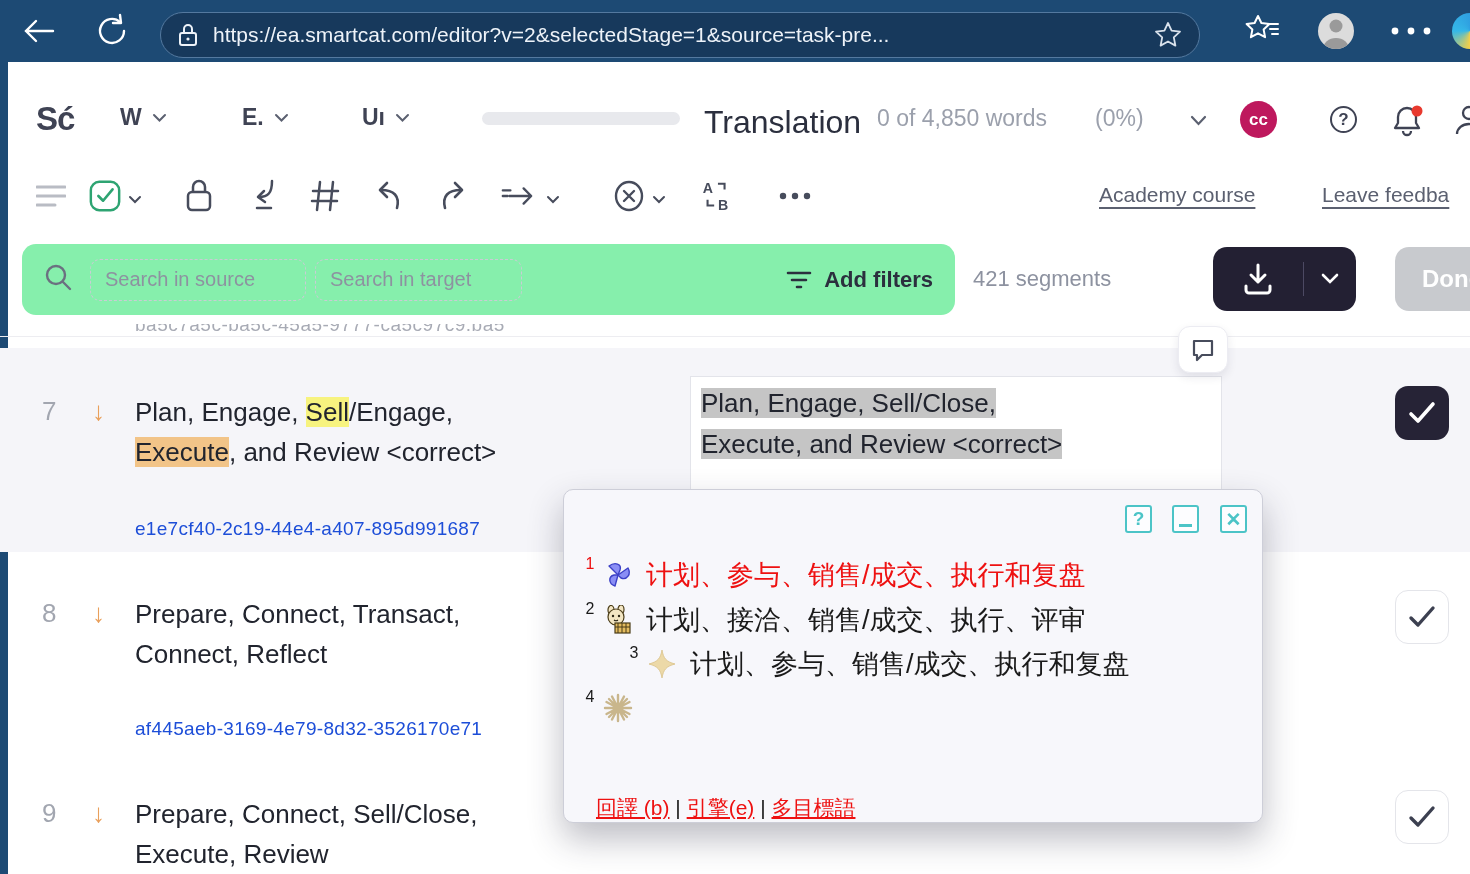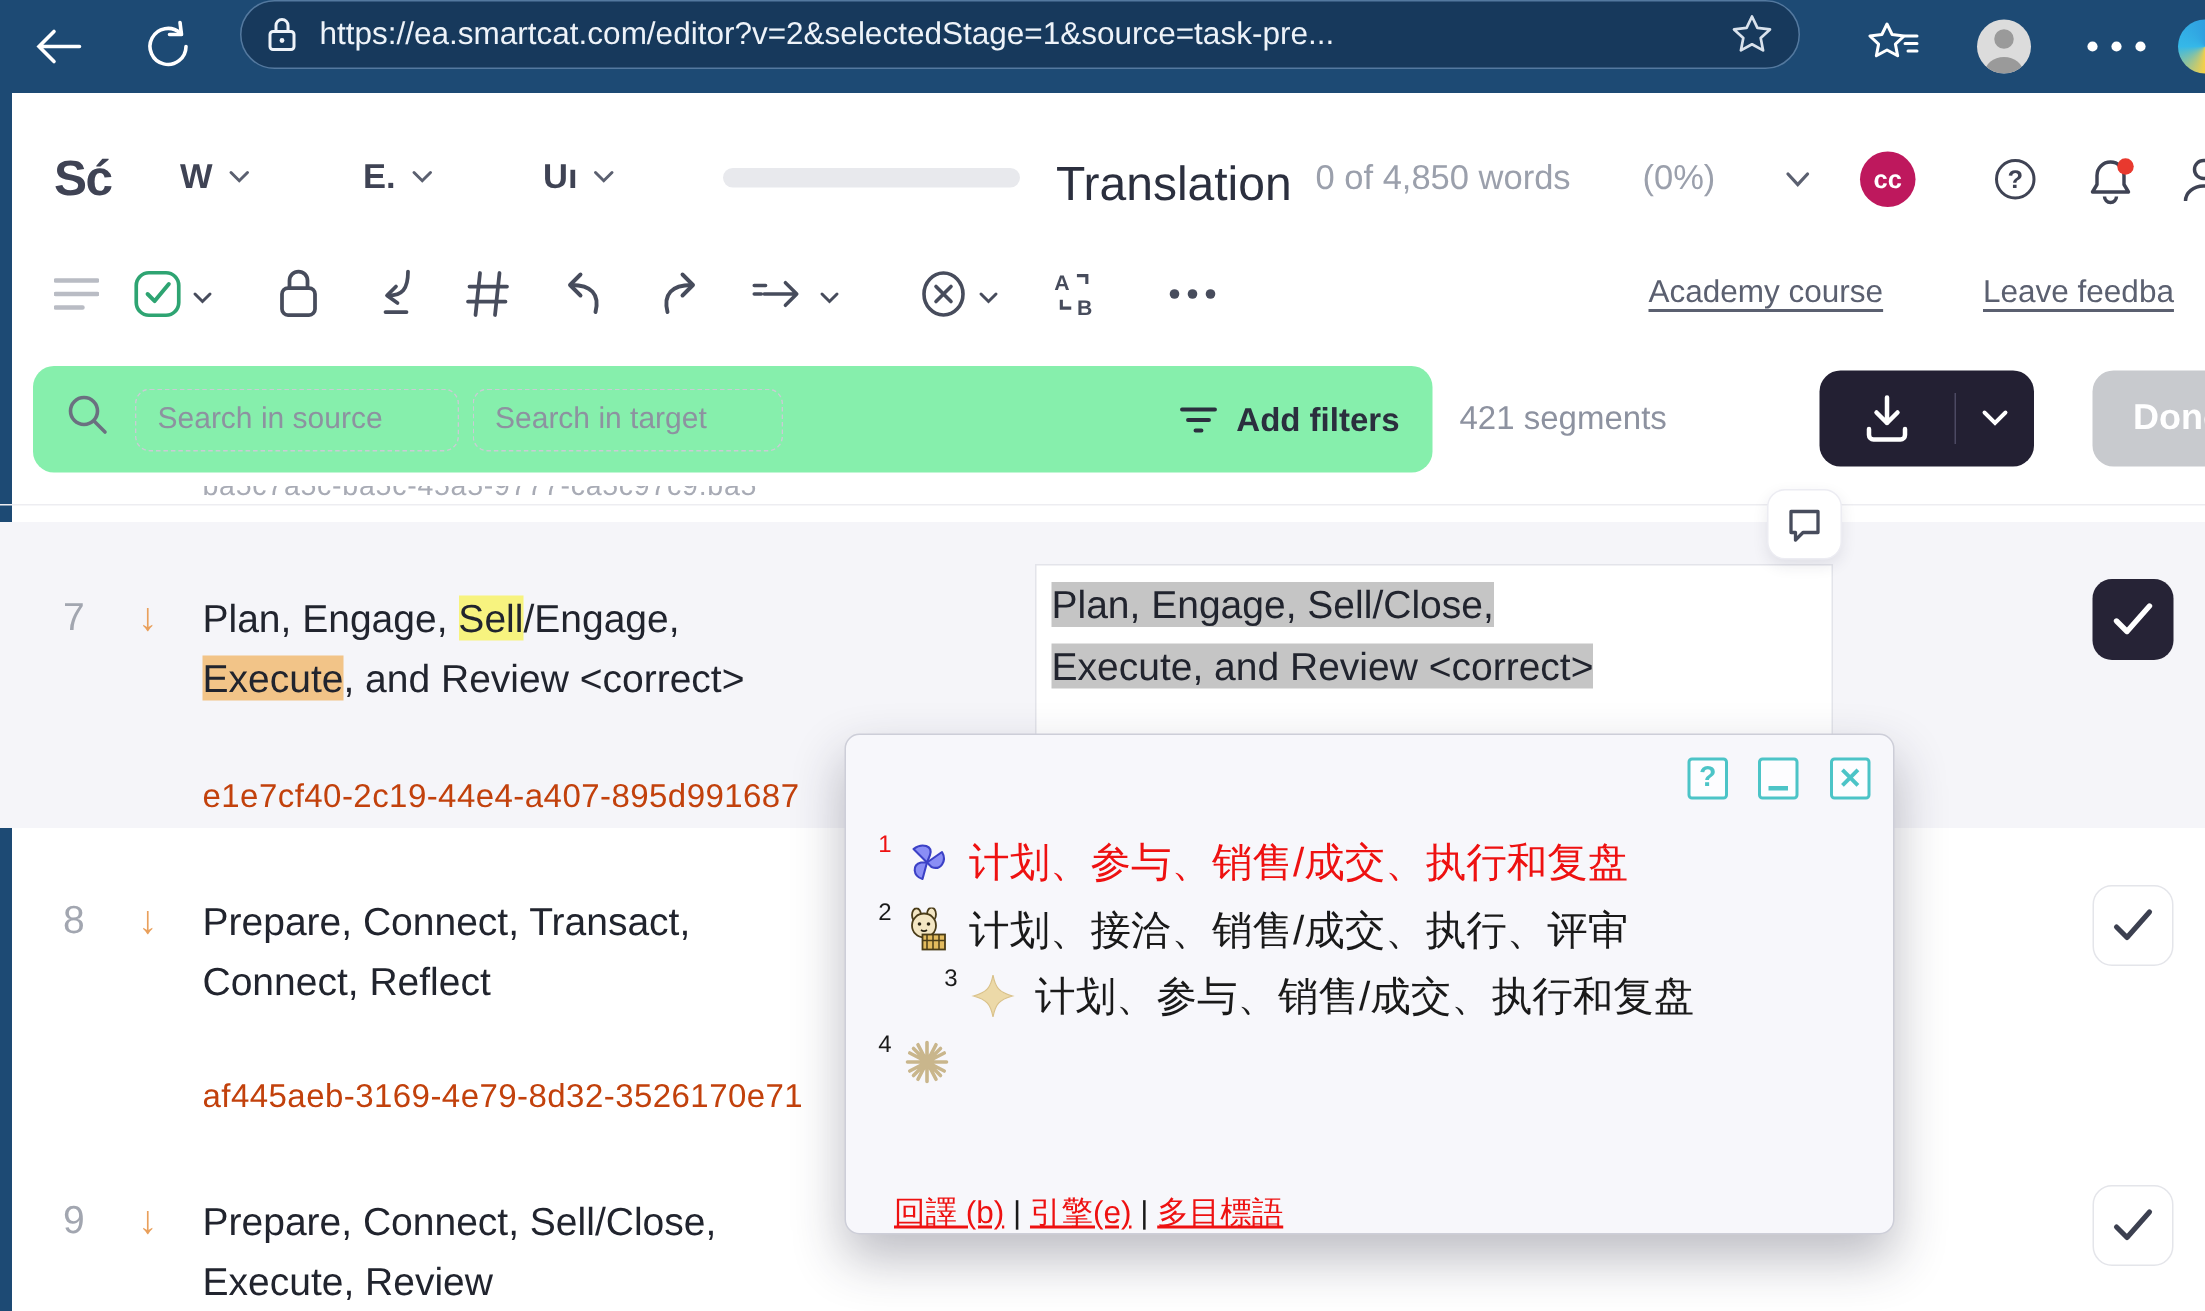--- a/index.html
+++ b/index.html
@@ -3,21 +3,21 @@
 <meta charset="utf-8">
 <style>
   * { margin:0; padding:0; box-sizing:border-box; }
   html,body { width:1470px; height:874px; overflow:hidden; font-family:"Liberation Sans", sans-serif; background:#fff; }
   .abs { position:absolute; }
   #stage { position:relative; width:1470px; height:874px; background:#fff; }
 
   
   .chrome { left:0; top:0; width:1470px; height:62px; background:#1d4a74; }
   .chrome svg { display:block; }
-  .urlpill { left:160px; top:0; width:1040px; height:46px; border-radius:23px;
+  .urlpill { left:160px; top:12px; width:1040px; height:46px; border-radius:23px;
              background:#17395c; border:1px solid #54799f; display:flex; align-items:center; padding:0 16px; }
   .urltext { color:#eef3f9; font-size:21px; margin-left:14px; white-space:nowrap; overflow:hidden; }
   .leftstrip { left:0; top:62px; width:8px; height:812px; background:#1d4a74; }
   .edge-sliver { left:1452px; top:13px; width:36px; height:36px; border-radius:50%;
                  background:conic-gradient(#2f9fe0,#7ac943,#f7d046,#35b8e8,#2f9fe0); }
 
   
   .logo { left:36px; top:100px; font-size:33px; font-weight:700; color:#3f4354; letter-spacing:-1px; }
   .menu { top:104px; display:flex; align-items:center; gap:10px; color:#3f4354; font-size:23px; font-weight:600; cursor:default; }
   .progress { left:482px; top:112px; width:198px; height:13px; border-radius:7px; background:#e8e9ed; }
@@ -50,21 +50,21 @@
   
   .clipped-id { left:135px; top:324px; width:560px; height:12px; overflow:hidden; }
   .clipped-id span { display:block; margin-top:-10px; font-size:19px; color:#a8abb5; letter-spacing:.5px; white-space:nowrap; }
   .rowline { left:0; top:336px; width:1470px; height:0; border-top:1px solid #ededf1; }
   .band7 { left:0; top:348px; width:1470px; height:204px; background:#f5f5f9; }
   .segnum { font-size:26px; color:#a2a6b0; }
   .segarrow { font-size:26px; color:#e9a05c; }
   .srctext { font-size:26px; line-height:40px; color:#21242e; white-space:nowrap; }
   .hl-y { background:#f7f37f; }
   .hl-o { background:#f2c488; }
-  .segid { font-size:22px; color:#c2410c; letter-spacing:.3px; white-space:nowrap; }
+  .segid { font-size:19px; color:#1d4ed8; letter-spacing:.3px; white-space:nowrap; }
   .tgtcard { left:690px; top:376px; width:532px; height:116px; background:#fff; border:1px solid #e3e4ea; padding:6px 10px; }
   .tgtline { font-size:26px; line-height:41px; color:#21242e; white-space:nowrap; }
   .tgtline span { background:#c5c5c5; }
   .chk { width:54px; height:54px; border-radius:13px; display:flex; align-items:center; justify-content:center; }
   .chk.dark { background:#262336; }
   .chk.light { background:#fff; border:1.5px solid #e4e5ea; }
   .comment-card { left:1178px; top:326px; width:50px; height:47px; background:#fff; border:1px solid #ececf2;
                   border-radius:12px; box-shadow:0 4px 10px rgba(40,40,70,.10); display:flex; align-items:center; justify-content:center; z-index:5; }
 
   

